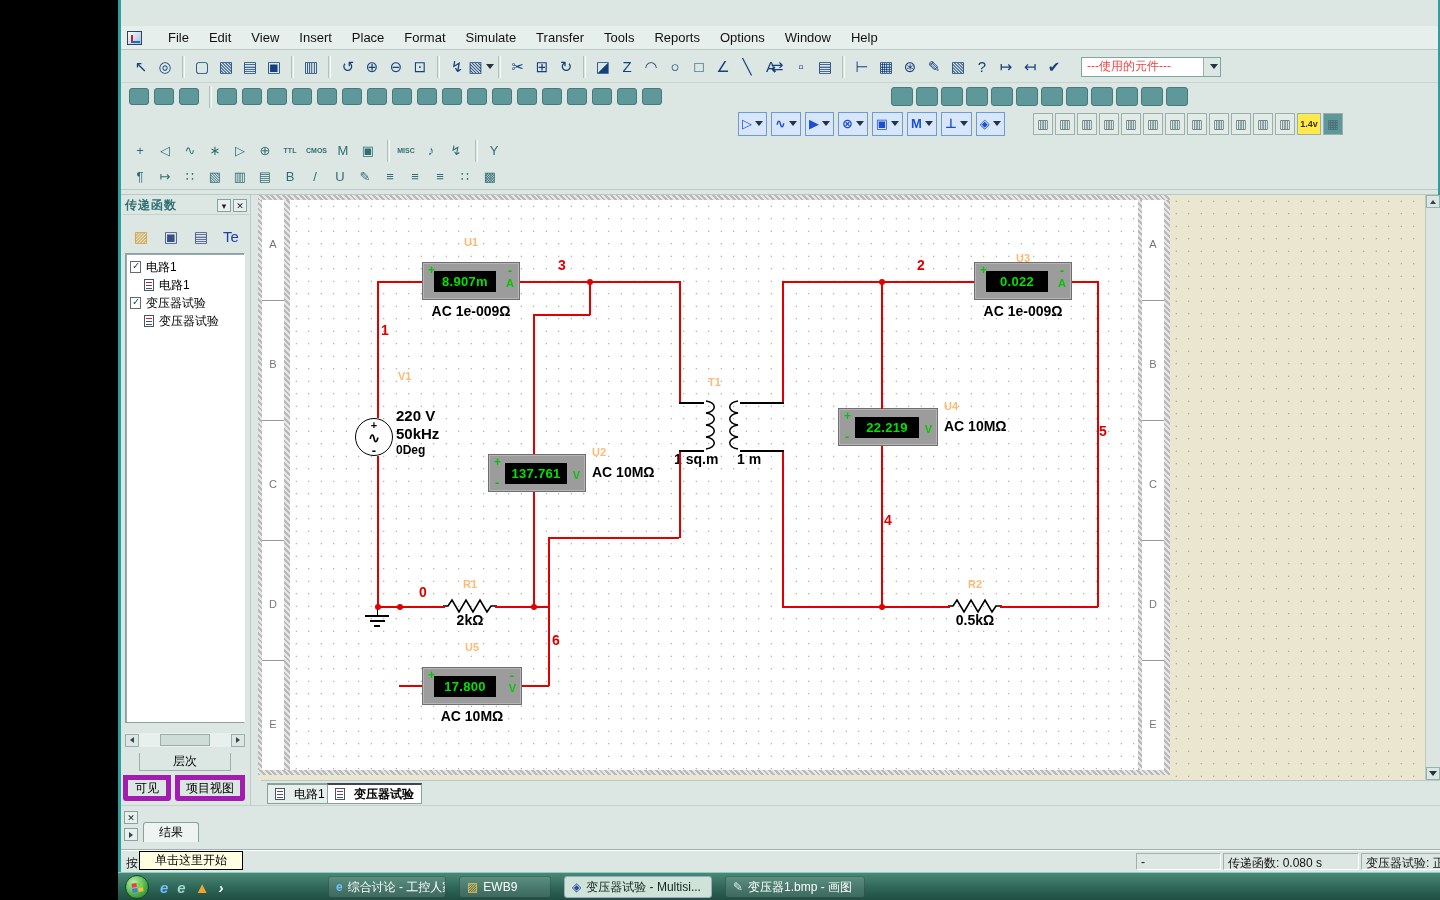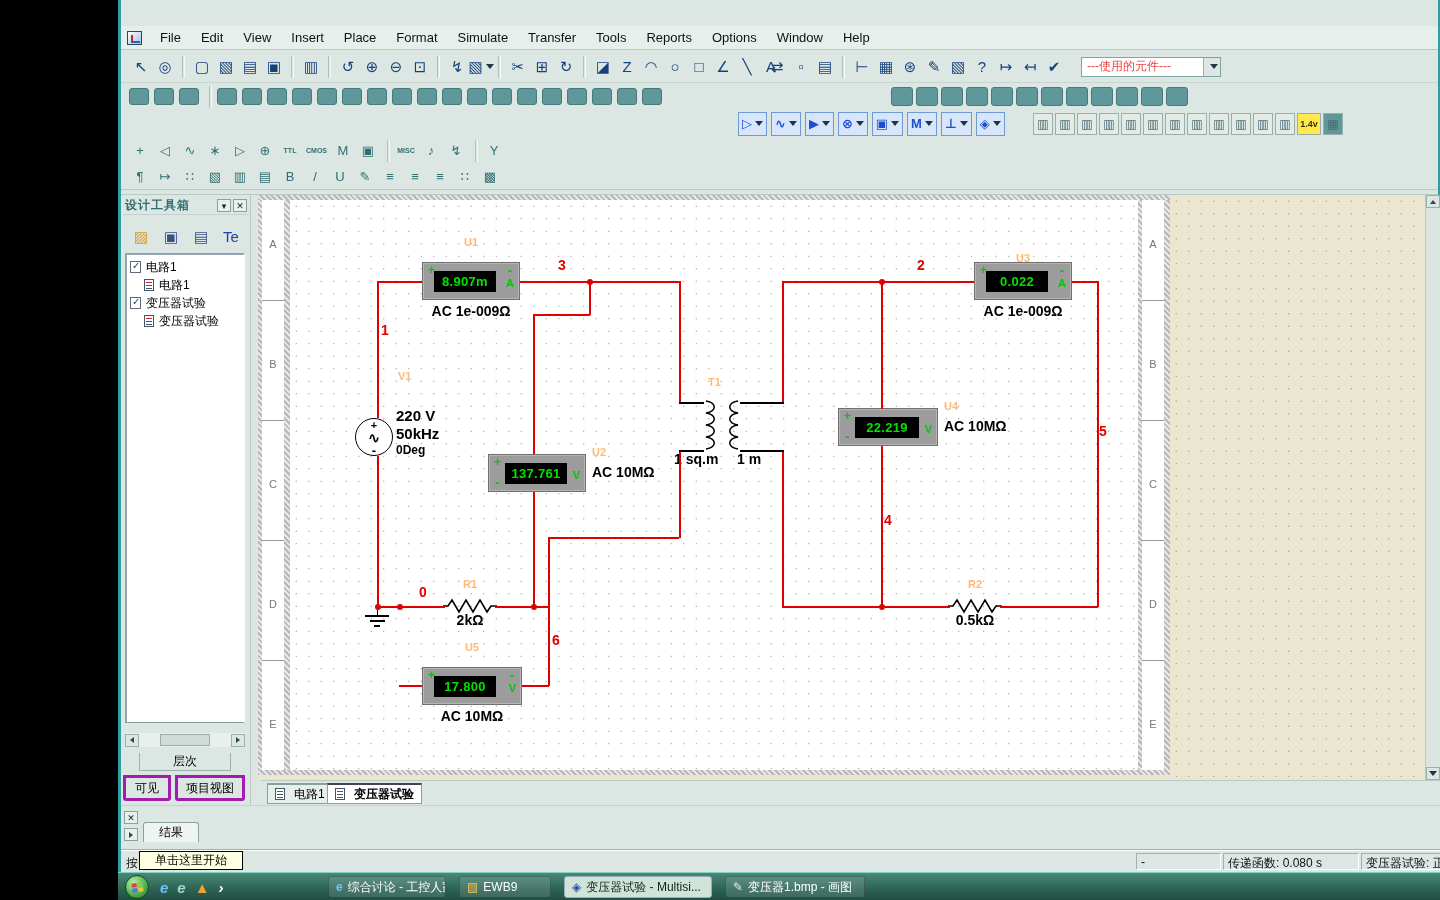--- a/index.html
+++ b/index.html
@@ -8,21 +8,21 @@
   .abs{position:absolute;}
   
   #app{position:absolute;left:118px;top:0;width:1322px;height:872px;background:#dce6e2;
     border-left:3px solid #2f9e9e;border-right:2px solid #2f9e9e;}
   #titlebar{position:absolute;left:0;top:0;width:100%;height:26px;
     background:linear-gradient(90deg,#0b6f6d,#1d8f8c 40%,#4cc2b9);display:flex;align-items:center;padding-left:8px;gap:6px;}
   #titlebar .ttext{color:#fff;font-weight:bold;font-size:13px;text-shadow:1px 1px 1px #064;}
   .app-ico{width:15px;height:14px;background:linear-gradient(135deg,#fefefe,#9fc0e8);border:1px solid #345;position:relative;}
   .app-ico::after{content:"";position:absolute;left:3px;top:3px;width:7px;height:6px;border-left:2px solid #c22;border-bottom:2px solid #26c;}
   #menubar{position:absolute;left:0;top:26px;width:100%;height:24px;background:#e7efec;border-bottom:1px solid #b9c9c4;
-    display:flex;align-items:center;gap:0;padding-left:6px;}
+    display:flex;align-items:center;gap:8px;padding-left:6px;}
   #menubar .menu-item{font-size:13px;color:#111;padding:3px 10px;cursor:default;}
   .toolrow{position:absolute;left:0;width:100%;display:flex;align-items:center;padding-left:8px;}
   #row1{top:51px;height:32px;border-bottom:1px solid #c8d6d1;}
   #row2{top:84px;height:25px;}
   #row3{top:110px;height:27px;}
   #row4{top:138px;height:25px;}
   #row5{top:164px;height:26px;border-bottom:1px solid #b9c9c4;}
   #mainsep{position:absolute;left:0;top:190px;width:100%;height:5px;background:#dce6e2;border-bottom:1px solid #b9c9c4;}
   .tbtn{width:24px;height:24px;display:inline-flex;align-items:center;justify-content:center;color:#14417c;font-size:15px;}
   .tbtn .glyph{line-height:1;}
@@ -61,21 +61,21 @@
   .page-ico{width:10px;height:12px;background:#fff;border:1px solid #456;display:inline-block;margin-right:5px;position:relative;flex:none;}
   .page-ico::after{content:"";position:absolute;left:1px;top:2px;width:6px;height:1px;background:#c22;box-shadow:0 3px 0 #456,0 6px 0 #456;}
   #tb-hscroll{position:absolute;left:4px;top:538px;width:120px;height:14px;background:#e8f0ed;display:flex;align-items:center;justify-content:space-between;}
   .scr-btn{width:14px;height:13px;background:#dce6e2;border:1px solid #9ab0aa;display:flex;align-items:center;justify-content:center;}
   .scr-thumb{width:50px;height:12px;background:#cfdcd7;border:1px solid #9ab0aa;}
   .tri-l{width:0;height:0;border-top:3px solid transparent;border-bottom:3px solid transparent;border-right:4px solid #345;}
   .tri-r{width:0;height:0;border-top:3px solid transparent;border-bottom:3px solid transparent;border-left:4px solid #345;}
   .tri-u{width:0;height:0;border-left:3px solid transparent;border-right:3px solid transparent;border-bottom:4px solid #345;}
   #tb-hier{position:absolute;left:18px;top:558px;width:92px;height:18px;border:1px solid #9ab0aa;border-top:none;background:#dce6e2;
     display:flex;align-items:center;justify-content:center;font-size:12px;color:#000;}
-  .tb-tab{position:absolute;top:580px;height:26px;border:3px solid #a21caf;background:#dce6e2;font-size:12px;color:#000;
+  .tb-tab{position:absolute;top:580px;height:26px;border:5px solid #a21caf;background:#dce6e2;font-size:12px;color:#000;
     display:flex;align-items:center;justify-content:center;border-radius:0 0 3px 3px;}
   
   #workspace{position:absolute;left:258px;top:195px;width:1182px;height:585px;background:#eae6cf;}
   .hatch{background:repeating-linear-gradient(45deg,#b9b9b9 0 2px,#e6e6e6 2px 4px);}
   .dotted{background-image:radial-gradient(#787878 0.7px,transparent 0.85px);background-size:12.5px 12.5px;}
   .marker-col{background:#fff;}
   .row-marker{position:absolute;font-size:11px;color:#777;width:22px;text-align:center;}
   .marker-line{position:absolute;width:22px;height:1px;background:#999;}
   
   #circuit{position:absolute;left:0;top:0;width:1440px;height:900px;pointer-events:none;}
@@ -466,21 +466,21 @@
         </span>
         <span class="vbtn">
           <span class="glyph">▩</span>
         </span>
       </span>
   </div>
   <div id="mainsep"></div>
 
   <div id="toolbox">
     <div id="tb-head">
-      <span class="tb-title">设计工具箱</span>
+      <span class="tb-title">传递函数</span>
       <span style="display:flex">
         <span class="ph-btn">▾</span>
         <span class="ph-btn">✕</span>
       </span>
     </div>
     <div id="tb-tools">
         <span class="tbtn">
           <span class="glyph" style="color: rgb(216, 155, 46);">▨</span>
         </span>
         <span class="tbtn">

